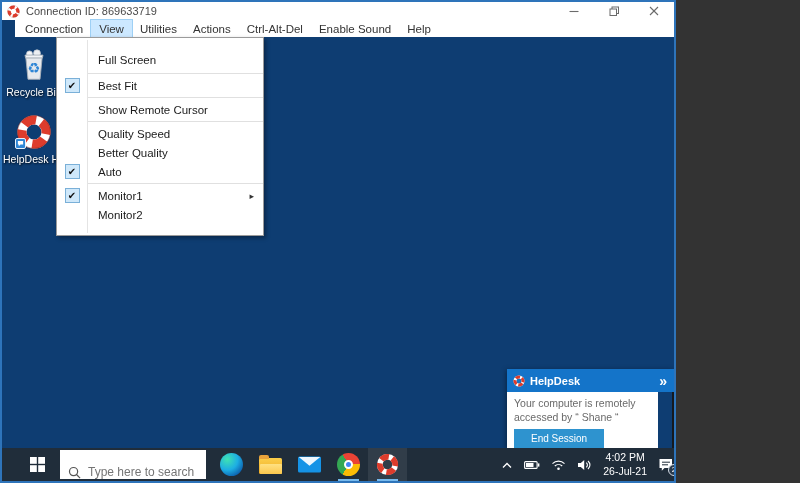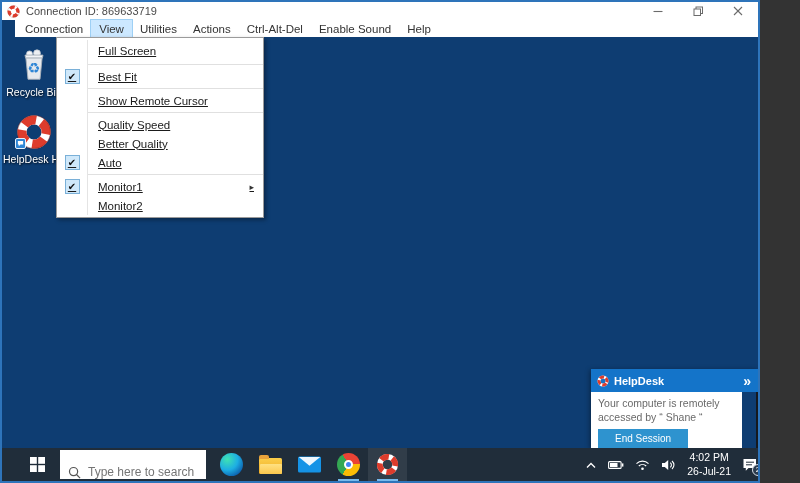--- a/index.html
+++ b/index.html
@@ -1,20 +1,20 @@
 <!DOCTYPE html>
 <html><head>
 <meta charset="utf-8">
 <style>
   * { margin:0; padding:0; box-sizing:border-box; }
   html,body { background:#333; }
   body { font-family:"Liberation Sans", sans-serif; }
 
   .screen {
-    position:relative; width:760px; height:483px;
+    position:relative; width:676px; height:483px;
     border:2px solid #2e74ba; background:#0e3d72; overflow:hidden;
   }
 
   
   .titlebar {
     height:18px; background:#ffffff; display:flex; align-items:center;
     padding-left:5px; font-size:11px; color:#4a4a4a;
   }
   .titlebar .app-ico { width:13px; height:13px; }
   .titlebar .title-text { margin-left:6px; white-space:nowrap; }
@@ -37,22 +37,22 @@
   .desk-icon .ico-label { margin-top:3px; text-shadow:1px 1px 2px rgba(0,0,0,.9); white-space:nowrap; }
   .chat-badge {
     position:absolute; left:-1px; bottom:1px; width:11px; height:11px;
     background:#2f86d6; border-radius:2px; border:1px solid #eaf2fb;
     display:flex; align-items:center; justify-content:center;
   }
 
   
   .vm {
     position:absolute; left:54px; top:35px; width:208px; z-index:20;
-    background:#fff; border:1px solid #9b9b9b; padding:2px 0;
-    box-shadow:2px 2px 4px rgba(0,0,0,.35); font-size:11.5px; color:#1b1b1b;text-decoration:underline;
+    background:#fff; border:1px solid #9b9b9b; padding:11px 0;
+    box-shadow:2px 2px 4px rgba(0,0,0,.35); font-size:11.5px; color:#1b1b1b;
   }
   .vm-line { position:absolute; left:30px; top:2px; bottom:2px; width:1px; background:#e4e4e4; }
   .vm-row { height:19px; display:flex; align-items:center; position:relative; }
   .vm-row.tall { height:22px; }
   .vm-gutter { width:30px; display:flex; align-items:center; justify-content:center; flex:0 0 30px; }
   .vm-check {
     width:15px; height:15px; background:#cfe8fa; border:1px solid #7ab0d8;
     display:flex; align-items:center; justify-content:center;
     font-size:10px; color:#111; line-height:1;
   }

